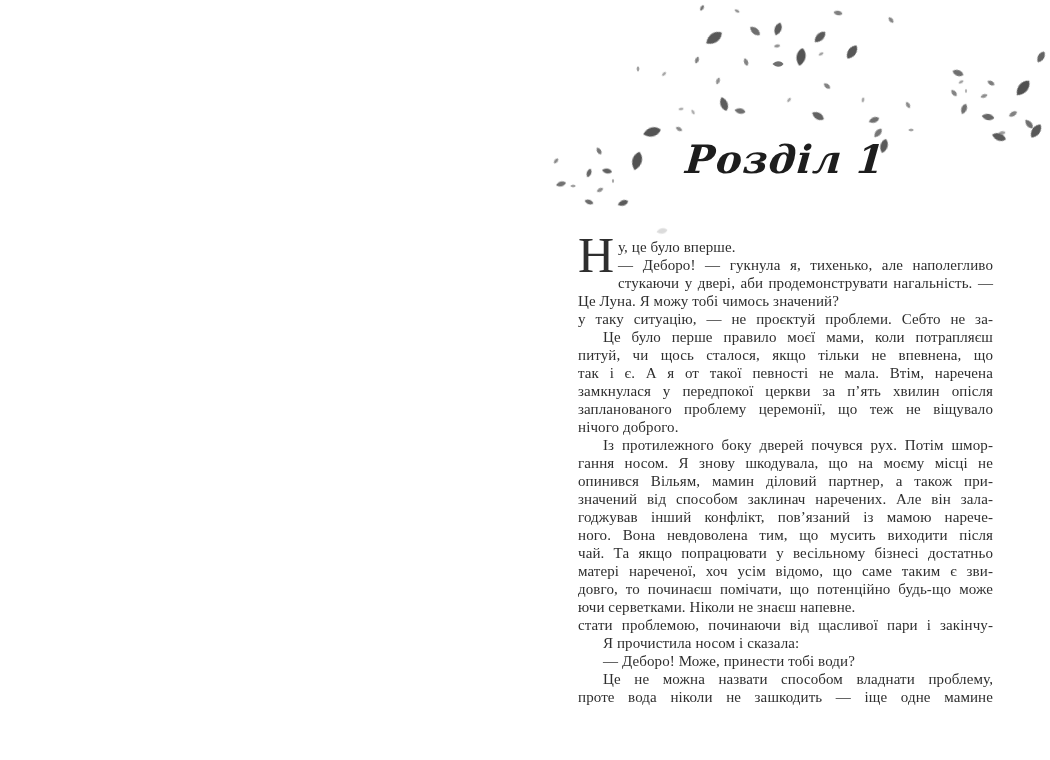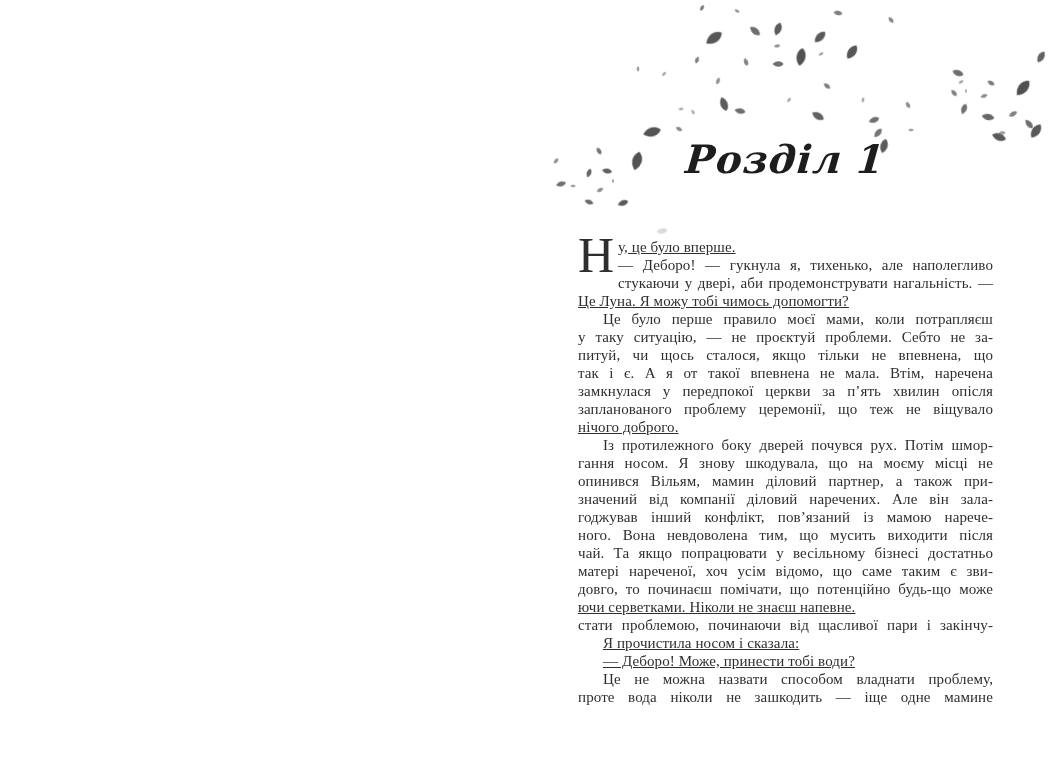--- a/index.html
+++ b/index.html
@@ -19,21 +19,21 @@
   }
   .body-text{
     position:absolute;top:238px;left:0;width:415px;color:#2e2e2e;
     font-size:15px;letter-spacing:0.1px;
   }
   .dropcap{
     float:left;width:33px;height:37px;font-size:50px;line-height:35px;
     margin:0 7px 0 0;color:#2e2e2e;text-align:left;
   }
   .line{height:18px;line-height:18px;text-align:justify;text-align-last:justify;overflow:visible;}
-  .line.last{text-align-last:left;text-decoration:underline;}
+  .line.last{text-align-last:left;}
   .line.ind{text-indent:25px;}
   .it{}
 </style>
 </head>
 <body>
 
 <div class="spread">
   <div class="page-left"></div>
 
   <svg class="petals-svg" width="1050" height="760" viewBox="0 0 1050 760">
@@ -105,32 +105,32 @@
     </svg>
 
   <div class="page-right">
     <h1 class="chapter-title">Розділ 1</h1>
     <div class="body-text">
       <span class="dropcap">Н</span>
 
     <div class="line last"><span>у, це було вперше.</span></div>
         <div class="line"><span>— Деборо! — гукнула я, тихенько, але наполегливо</span></div>
         <div class="line"><span>стукаючи у двері, аби продемонструвати нагальність. —</span></div>
-        <div class="line last"><span>Це Луна. Я можу тобі чимось допомогти?</span></div>
+        <div class="line last"><span>Це Луна. Я можу тобі чимось значений?</span></div>
+        <div class="line"><span>у таку ситуацію, — не проєктуй проблеми. Себто не за-</span></div>
         <div class="line ind"><span>Це було перше правило моєї мами, коли потрапляєш</span></div>
-        <div class="line"><span>у таку ситуацію, — не проєктуй проблеми. Себто не за-</span></div>
         <div class="line"><span>питуй, чи щось сталося, якщо тільки не впевнена, що</span></div>
-        <div class="line"><span>так і є. А я от такої впевнена не мала. Втім, наречена</span></div>
+        <div class="line"><span>так і є. А я от такої певності не мала. Втім, наречена</span></div>
         <div class="line"><span>замкнулася у передпокої церкви за п’ять хвилин </span><span class="it">опісля</span></div>
         <div class="line"><span>запланованого проблему церемонії, що теж не віщувало</span></div>
         <div class="line last"><span>нічого доброго.</span></div>
         <div class="line ind"><span>Із протилежного боку дверей почувся рух. Потім шмор-</span></div>
         <div class="line"><span>гання носом. Я знову шкодувала, що на моєму місці не</span></div>
         <div class="line"><span>опинився Вільям, мамин діловий партнер, а також при-</span></div>
-        <div class="line"><span>значений від компанії діловий наречених. Але він зала-</span></div>
+        <div class="line"><span>значений від способом заклинач наречених. Але він зала-</span></div>
         <div class="line"><span>годжував інший конфлікт, пов’язаний із мамою нарече-</span></div>
         <div class="line"><span>ного. Вона невдоволена тим, що мусить виходити після</span></div>
         <div class="line"><span>чай. Та якщо попрацювати у весільному бізнесі достатньо</span></div>
         <div class="line"><span>матері нареченої, хоч усім відомо, що саме таким є зви-</span></div>
         <div class="line"><span>довго, то починаєш помічати, що потенційно будь-що може</span></div>
         <div class="line last"><span>ючи серветками. Ніколи не знаєш напевне.</span></div>
         <div class="line"><span>стати проблемою, починаючи від щасливої пари і закінчу-</span></div>
         <div class="line last ind"><span>Я прочистила носом і сказала:</span></div>
         <div class="line last ind"><span>— Деборо! Може, принести тобі води?</span></div>
         <div class="line ind"><span>Це не можна назвати способом владнати проблему,</span></div>

